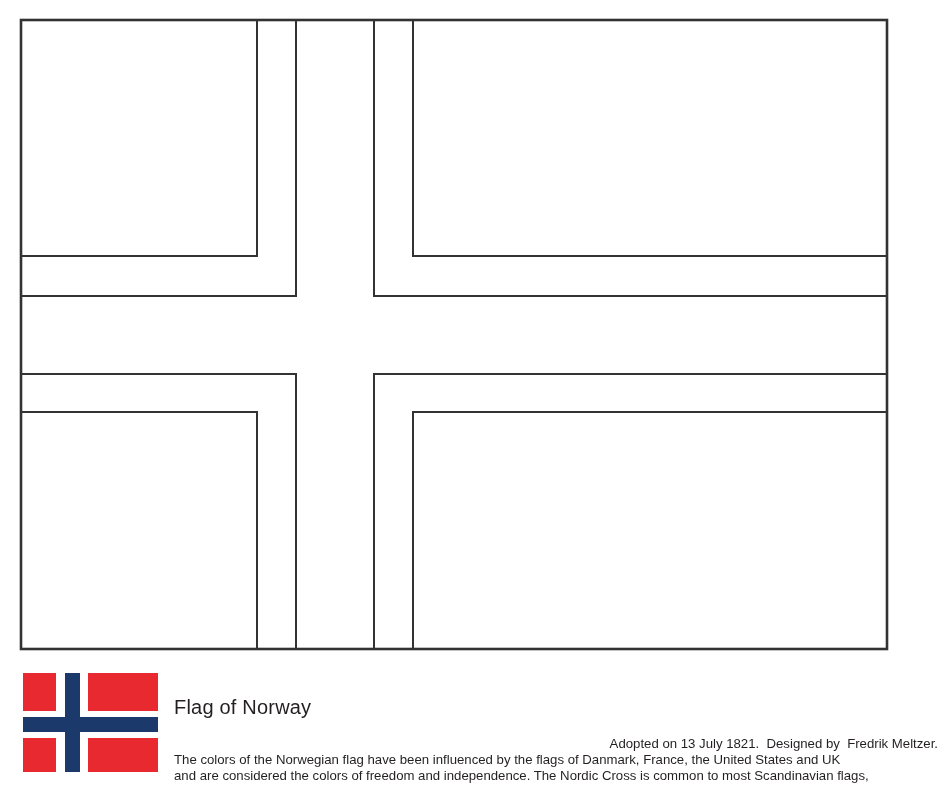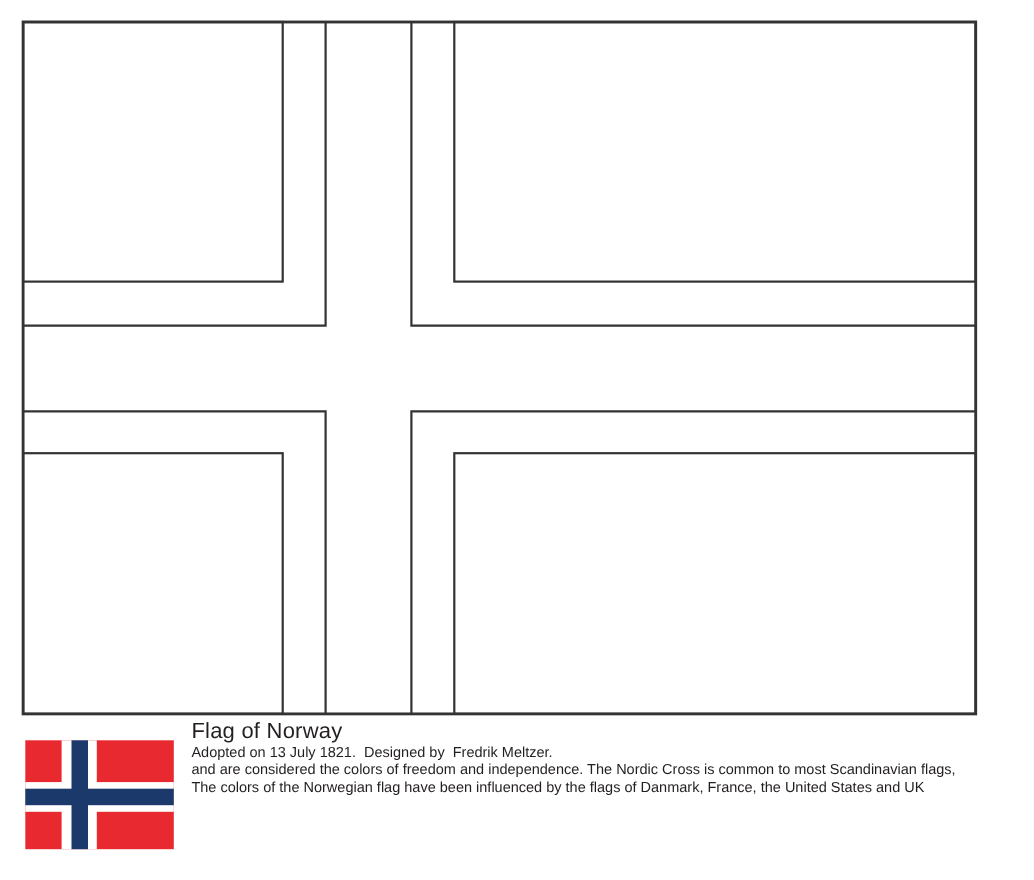--- a/index.html
+++ b/index.html
@@ -24,35 +24,35 @@
     width:135px;height:99px;
     background:var(--flag-red,#e8292f);
   }
   .band{position:absolute;}
   .v-white{left:33px;top:0;width:32px;height:99px;background:#ffffff;}
   .h-white{left:0;top:38px;width:135px;height:27px;background:#ffffff;}
   .v-blue{left:42px;top:0;width:15px;height:99px;background:var(--flag-blue,#1b3a6b);}
   .h-blue{left:0;top:44px;width:135px;height:15px;background:var(--flag-blue,#1b3a6b);}
   
   .caption{
-    position:absolute;left:174px;top:654px;width:764px;
+    position:absolute;left:174px;top:696px;width:764px;
     color:var(--text,#231f20);
   }
   .caption .title{
     font-size:20px;line-height:22px;
     font-weight:400;
     letter-spacing:0.2px;
     white-space:pre;
   }
   .caption .sub,
   .caption .desc{
     font-size:13.2px;line-height:16px;
     white-space:pre;
   }
-  .caption .sub{margin-top:0;}
+  .caption .sub{margin-top:18px;text-align:right;}
 </style>
 </head>
 <body>
 
 <div class="stage">
 
   <svg class="outline-flag" width="940" height="660" viewBox="0 0 940 660" aria-hidden="true">
 
     <rect class="ol border" x="21" y="20" width="866" height="629"></rect>
 
@@ -70,17 +70,17 @@
   <div class="thumb">
     <div class="band v-white"></div>
     <div class="band h-white"></div>
     <div class="band v-blue"></div>
     <div class="band h-blue"></div>
   </div>
 
   <div class="caption">
     <div class="title">Flag of Norway</div>
     <div class="sub">Adopted on 13 July 1821.  Designed by  Fredrik Meltzer.</div>
+    <div class="desc">The colors of the Norwegian flag have been influenced by the flags of Danmark, France, the United States and UK</div>
     <div class="desc">and are considered the colors of freedom and independence. The Nordic Cross is common to most Scandinavian flags,</div>
-    <div class="desc">The colors of the Norwegian flag have been influenced by the flags of Danmark, France, the United States and UK</div>
   </div>
 
 </div>
 
 </body></html>

